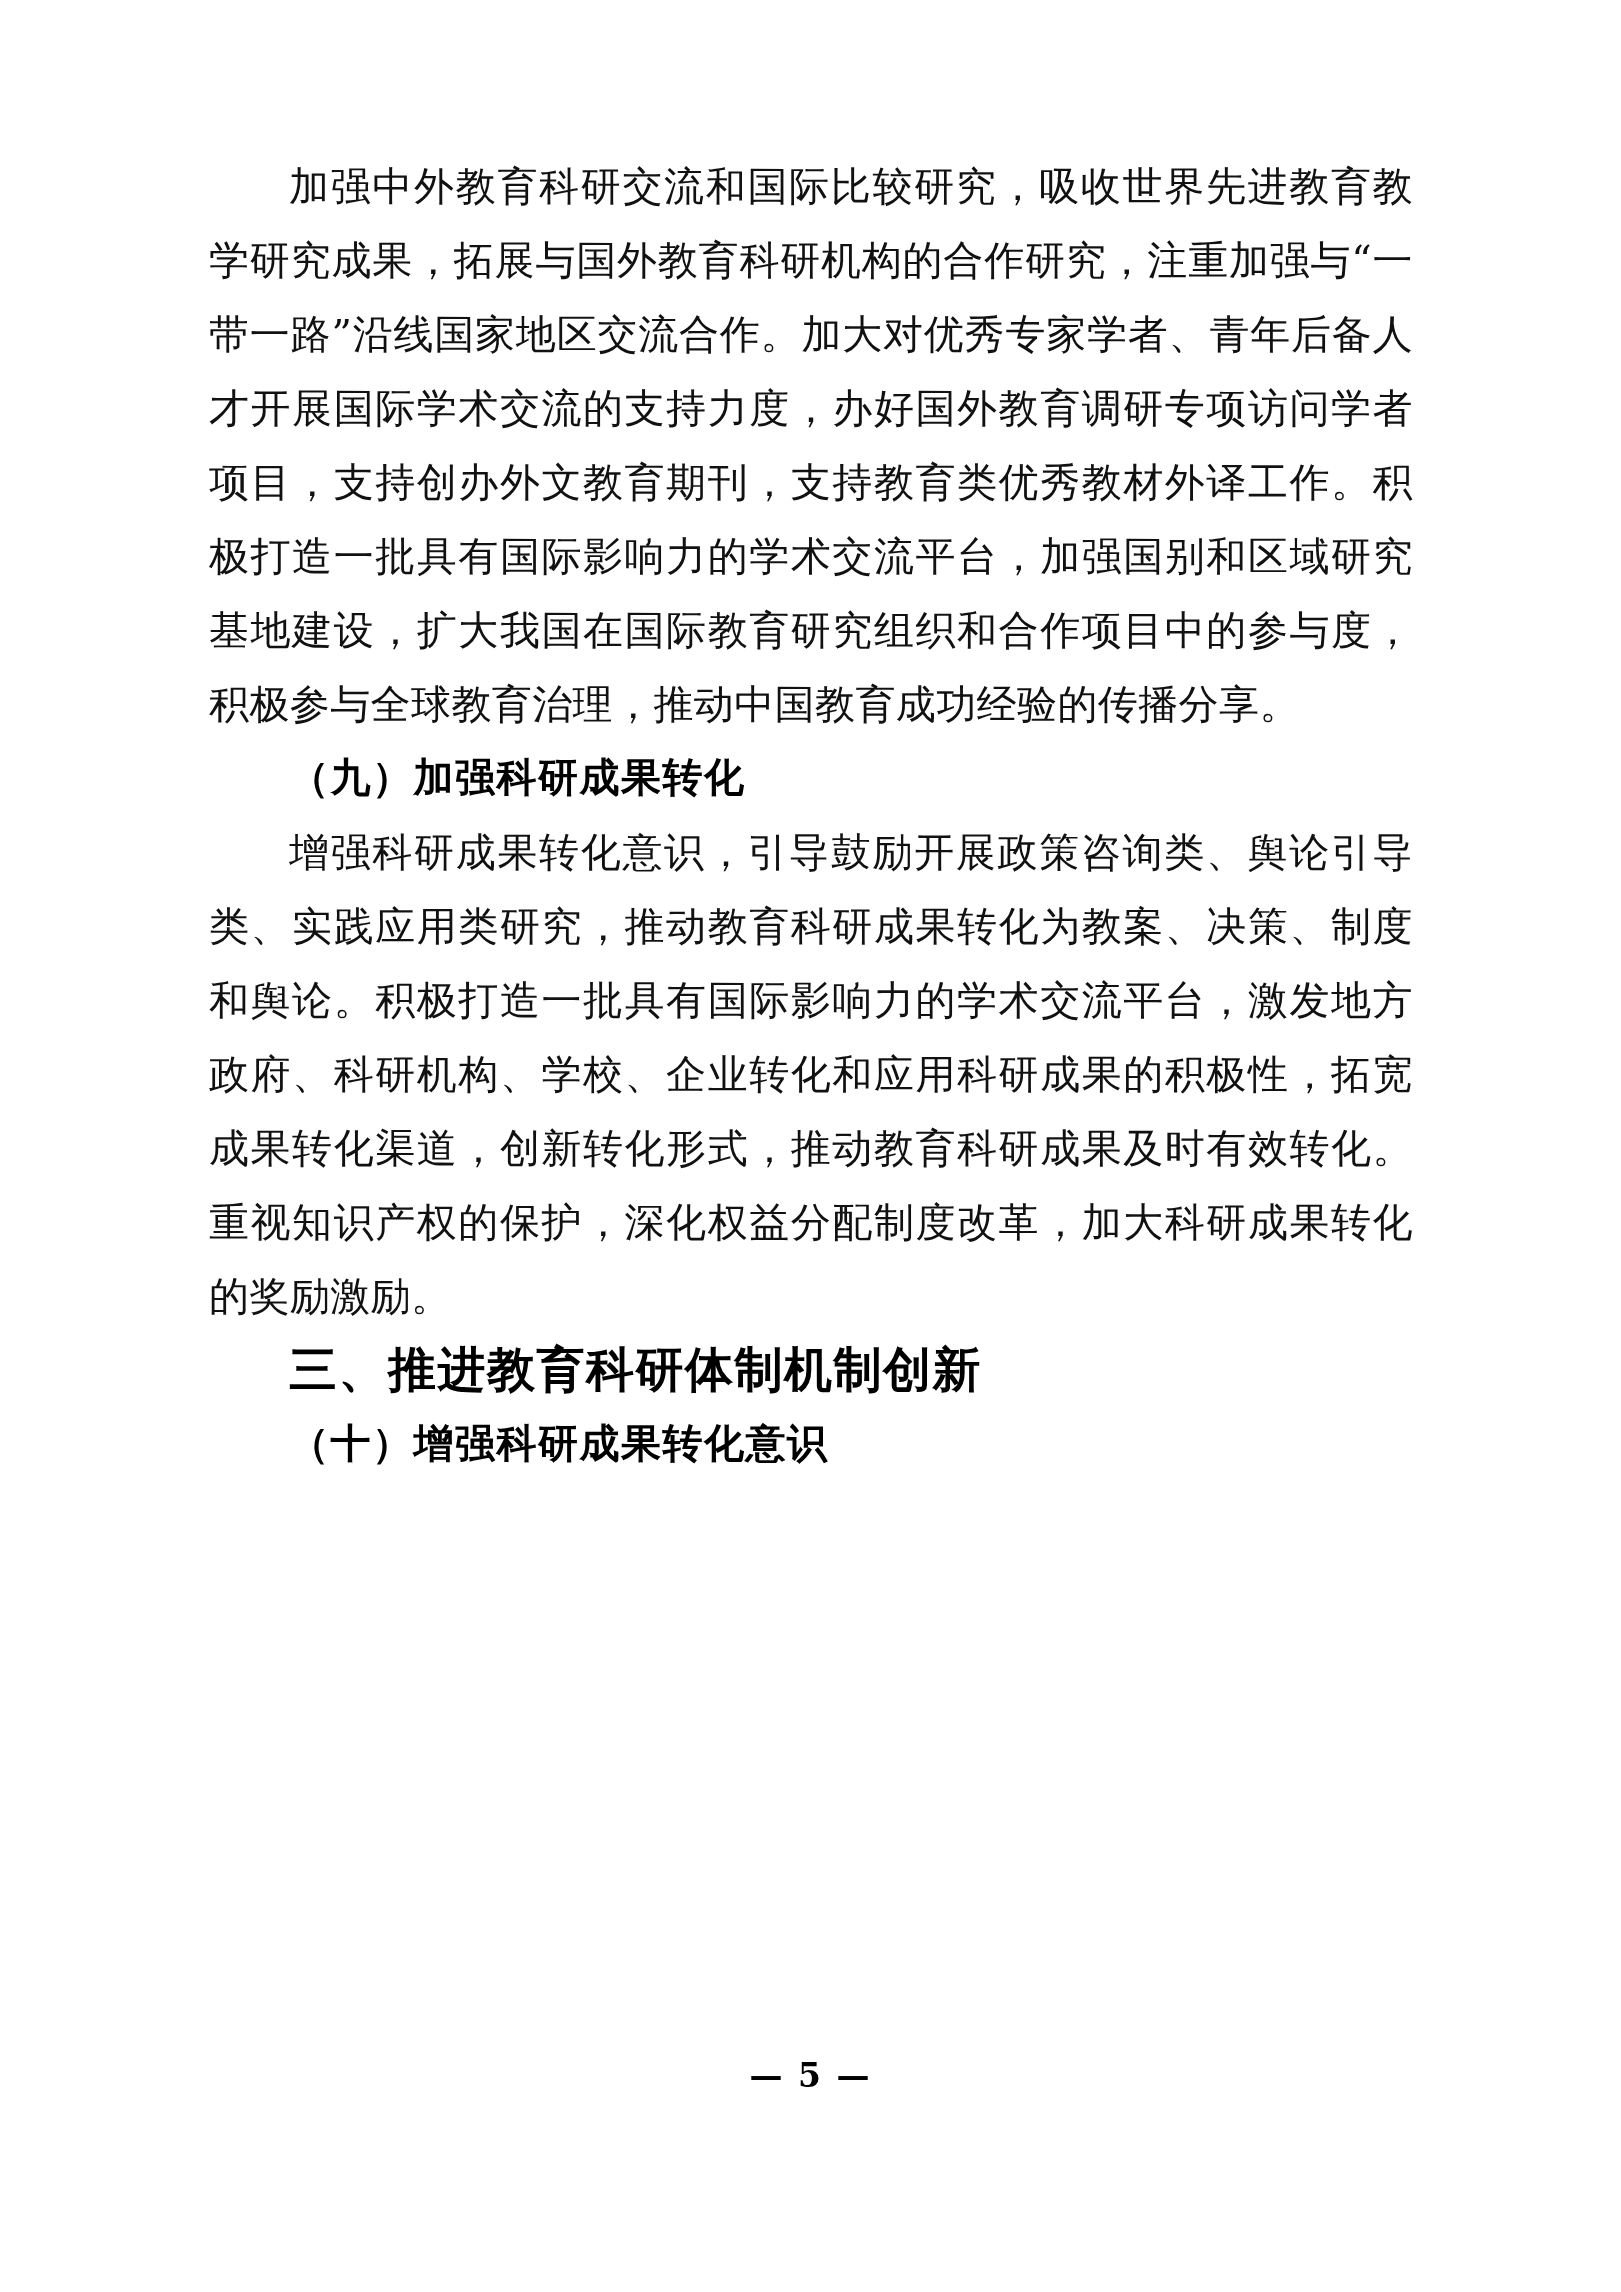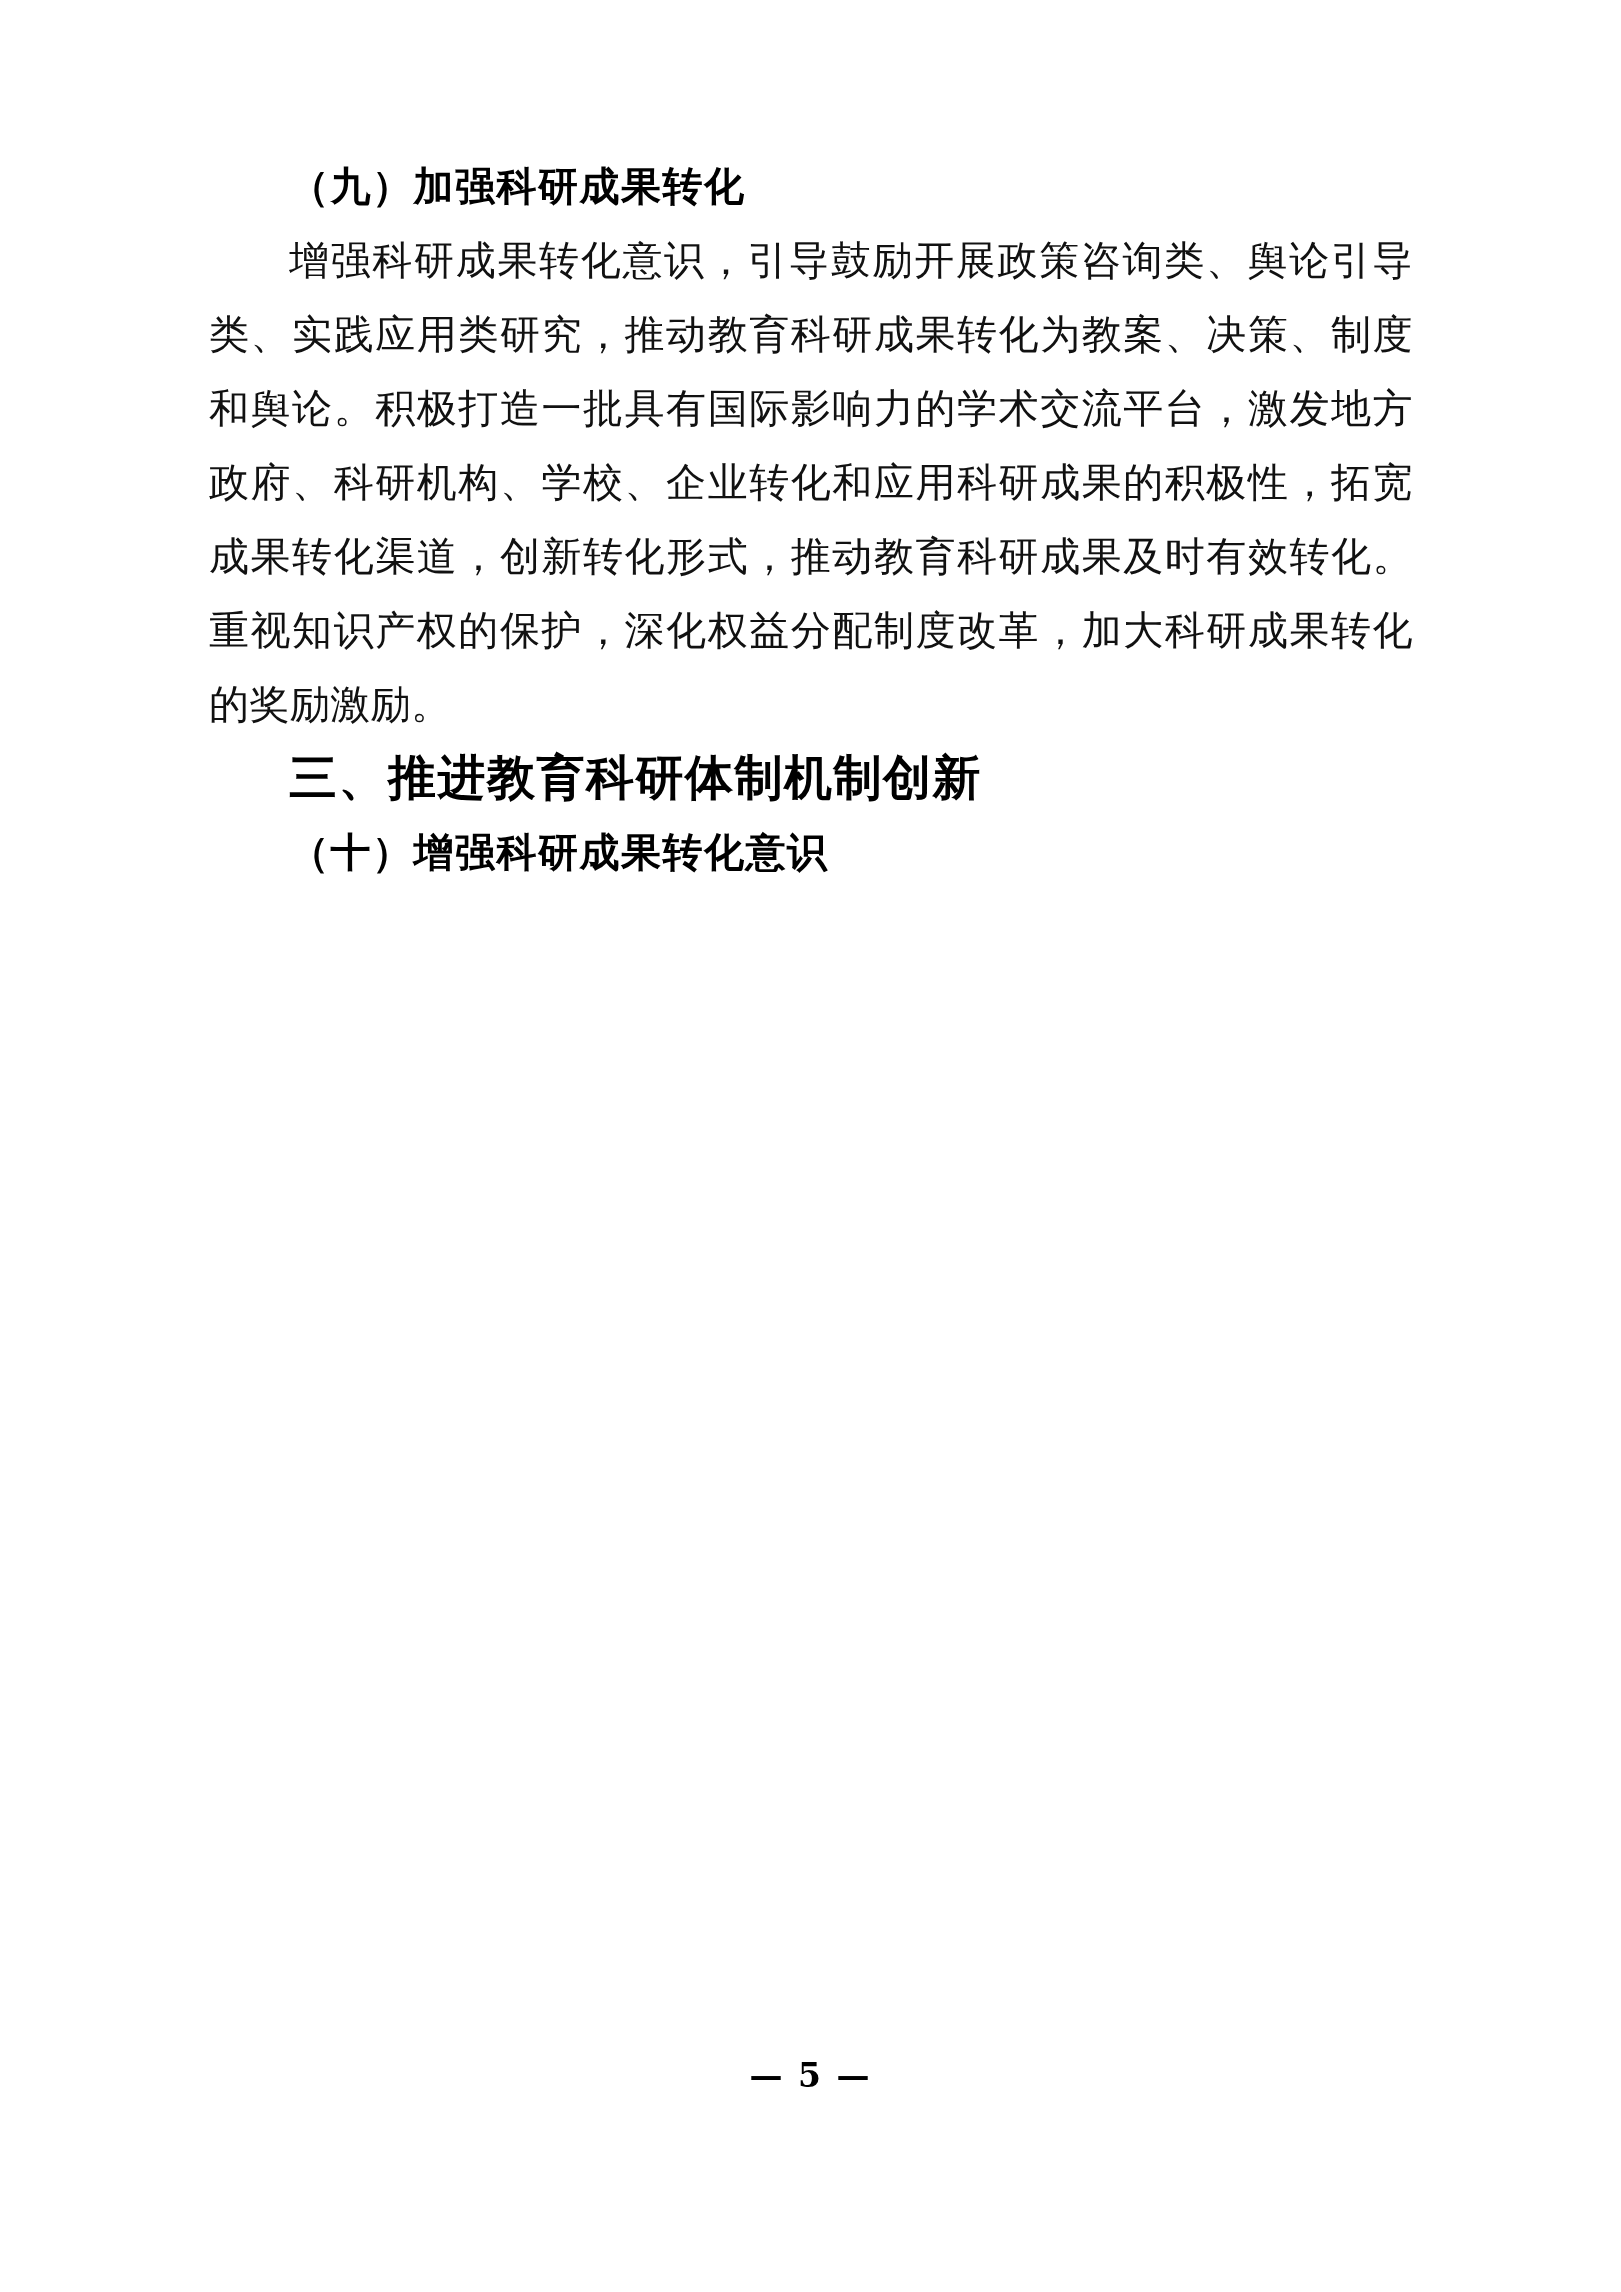--- a/index.html
+++ b/index.html
@@ -56,21 +56,21 @@
     font-weight: 700;
     line-height: 74px;
     margin: 0;
     text-indent: 80px;
     letter-spacing: 1.5px;
     color: #000000;
   }
 
   
   .h-sub {
-    font-family: Liberation Sans, sans-serif;
+    font-family: Liberation Serif, serif;
     font-size: 40px;
     font-weight: 700;
     line-height: 74px;
     margin: 0;
     text-indent: 80px;
     letter-spacing: 1.5px;
     color: #000000;
   }
 
   
@@ -87,20 +87,21 @@
     color: #000000;
   }
 </style>
 </head>
 <body>
 
 <div id="page">
 
   <div id="content">
 
+    <p class="para">加强中外教育科研交流和国际比较研究，吸收世界先进教育教学研究成果，拓展与国外教育科研机构的合作研究，注重加强与“一带一路”沿线国家地区交流合作。加大对优秀专家学者、青年后备人才开展国际学术交流的支持力度，办好国外教育调研专项访问学者项目，支持创办外文教育期刊，支持教育类优秀教材外译工作。积极打造一批具有国际影响力的学术交流平台，加强国别和区域研究基地建设，扩大我国在国际教育研究组织和合作项目中的参与度，积极参与全球教育治理，推动中国教育成功经验的传播分享。</p>
 
     <h3 class="h-sub">（九）加强科研成果转化</h3>
 
     <p class="para">增强科研成果转化意识，引导鼓励开展政策咨询类、舆论引导类、实践应用类研究，推动教育科研成果转化为教案、决策、制度和舆论。积极打造一批具有国际影响力的学术交流平台，激发地方政府、科研机构、学校、企业转化和应用科研成果的积极性，拓宽成果转化渠道，创新转化形式，推动教育科研成果及时有效转化。重视知识产权的保护，深化权益分配制度改革，加大科研成果转化的奖励激励。</p>
 
     <h2 class="h-main">三、推进教育科研体制机制创新</h2>
 
     <h3 class="h-sub">（十）增强科研成果转化意识</h3>
 
 

